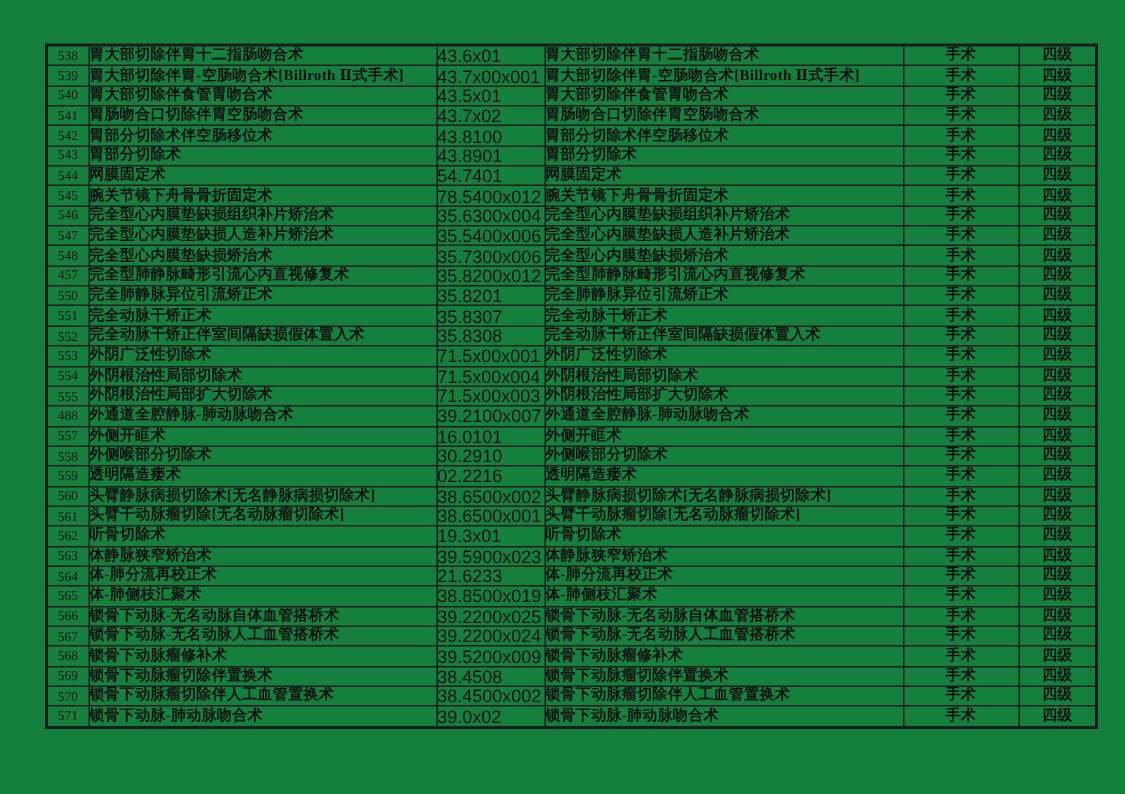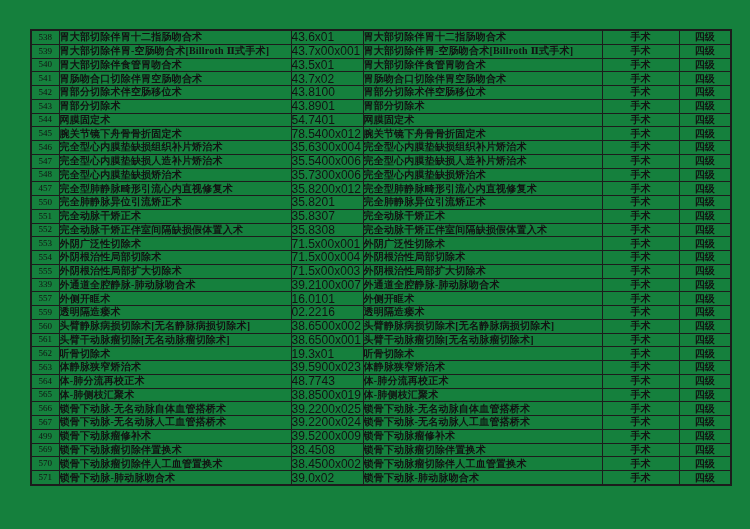--- a/index.html
+++ b/index.html
@@ -211,36 +211,44 @@
   </tr>
         <tr>
     <td class="cell-no">555</td>
     <td class="cell-name">外阴根治性局部扩大切除术</td>
     <td class="cell-code">71.5x00x003</td>
     <td class="cell-name2">外阴根治性局部扩大切除术</td>
     <td class="cell-category">手术</td>
     <td class="cell-level">四级</td>
   </tr>
         <tr>
-    <td class="cell-no">339</td>
+    <td class="cell-no">488</td>
     <td class="cell-name">外通道全腔静脉-肺动脉吻合术</td>
     <td class="cell-code">39.2100x007</td>
     <td class="cell-name2">外通道全腔静脉-肺动脉吻合术</td>
     <td class="cell-category">手术</td>
     <td class="cell-level">四级</td>
   </tr>
         <tr>
     <td class="cell-no">557</td>
     <td class="cell-name">外侧开眶术</td>
     <td class="cell-code">16.0101</td>
     <td class="cell-name2">外侧开眶术</td>
     <td class="cell-category">手术</td>
     <td class="cell-level">四级</td>
   </tr>
         <tr>
+    <td class="cell-no">558</td>
+    <td class="cell-name">外侧喉部分切除术</td>
+    <td class="cell-code">30.2910</td>
+    <td class="cell-name2">外侧喉部分切除术</td>
+    <td class="cell-category">手术</td>
+    <td class="cell-level">四级</td>
+  </tr>
+        <tr>
     <td class="cell-no">559</td>
     <td class="cell-name">透明隔造瘘术</td>
     <td class="cell-code">02.2216</td>
     <td class="cell-name2">透明隔造瘘术</td>
     <td class="cell-category">手术</td>
     <td class="cell-level">四级</td>
   </tr>
         <tr>
     <td class="cell-no">560</td>
     <td class="cell-name">头臂静脉病损切除术[无名静脉病损切除术]</td>
@@ -269,21 +277,21 @@
     <td class="cell-no">563</td>
     <td class="cell-name">体静脉狭窄矫治术</td>
     <td class="cell-code">39.5900x023</td>
     <td class="cell-name2">体静脉狭窄矫治术</td>
     <td class="cell-category">手术</td>
     <td class="cell-level">四级</td>
   </tr>
         <tr>
     <td class="cell-no">564</td>
     <td class="cell-name">体-肺分流再校正术</td>
-    <td class="cell-code">48.7743</td>
+    <td class="cell-code">21.6233</td>
     <td class="cell-name2">体-肺分流再校正术</td>
     <td class="cell-category">手术</td>
     <td class="cell-level">四级</td>
   </tr>
         <tr>
     <td class="cell-no">565</td>
     <td class="cell-name">体-肺侧枝汇聚术</td>
     <td class="cell-code">38.8500x019</td>
     <td class="cell-name2">体-肺侧枝汇聚术</td>
     <td class="cell-category">手术</td>
@@ -299,21 +307,21 @@
   </tr>
         <tr>
     <td class="cell-no">567</td>
     <td class="cell-name">锁骨下动脉-无名动脉人工血管搭桥术</td>
     <td class="cell-code">39.2200x024</td>
     <td class="cell-name2">锁骨下动脉-无名动脉人工血管搭桥术</td>
     <td class="cell-category">手术</td>
     <td class="cell-level">四级</td>
   </tr>
         <tr>
-    <td class="cell-no">499</td>
+    <td class="cell-no">568</td>
     <td class="cell-name">锁骨下动脉瘤修补术</td>
     <td class="cell-code">39.5200x009</td>
     <td class="cell-name2">锁骨下动脉瘤修补术</td>
     <td class="cell-category">手术</td>
     <td class="cell-level">四级</td>
   </tr>
         <tr>
     <td class="cell-no">569</td>
     <td class="cell-name">锁骨下动脉瘤切除伴置换术</td>
     <td class="cell-code">38.4508</td>

